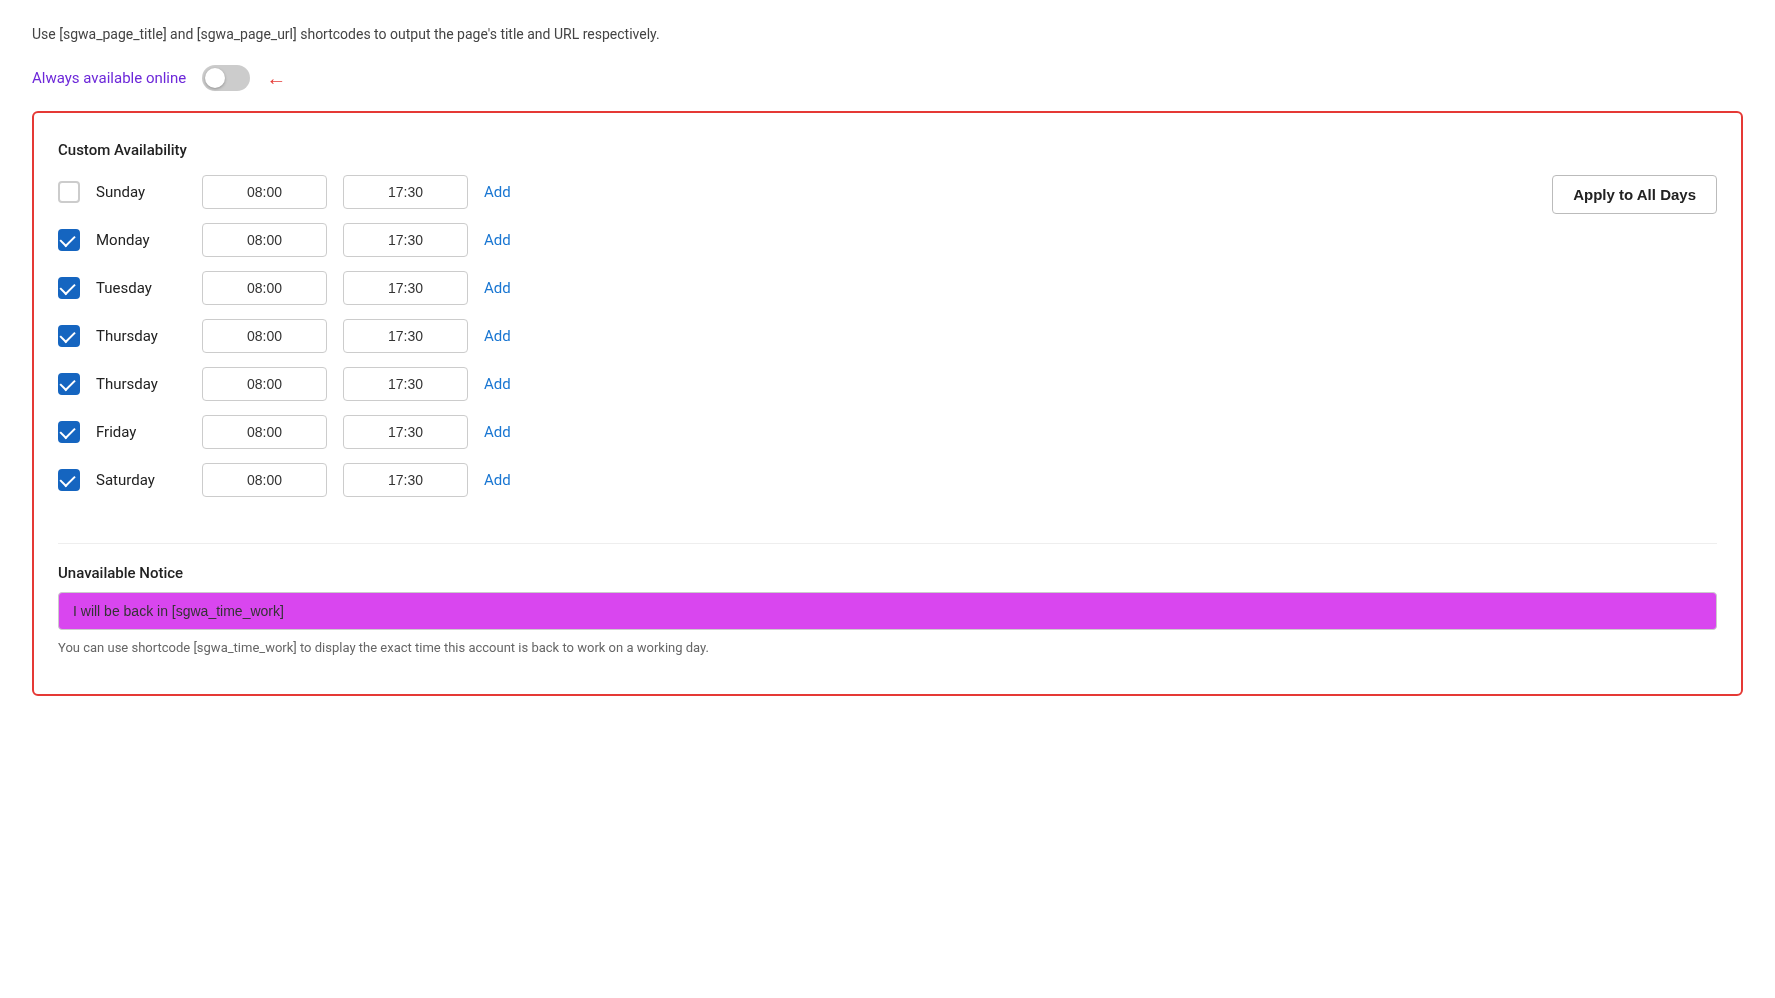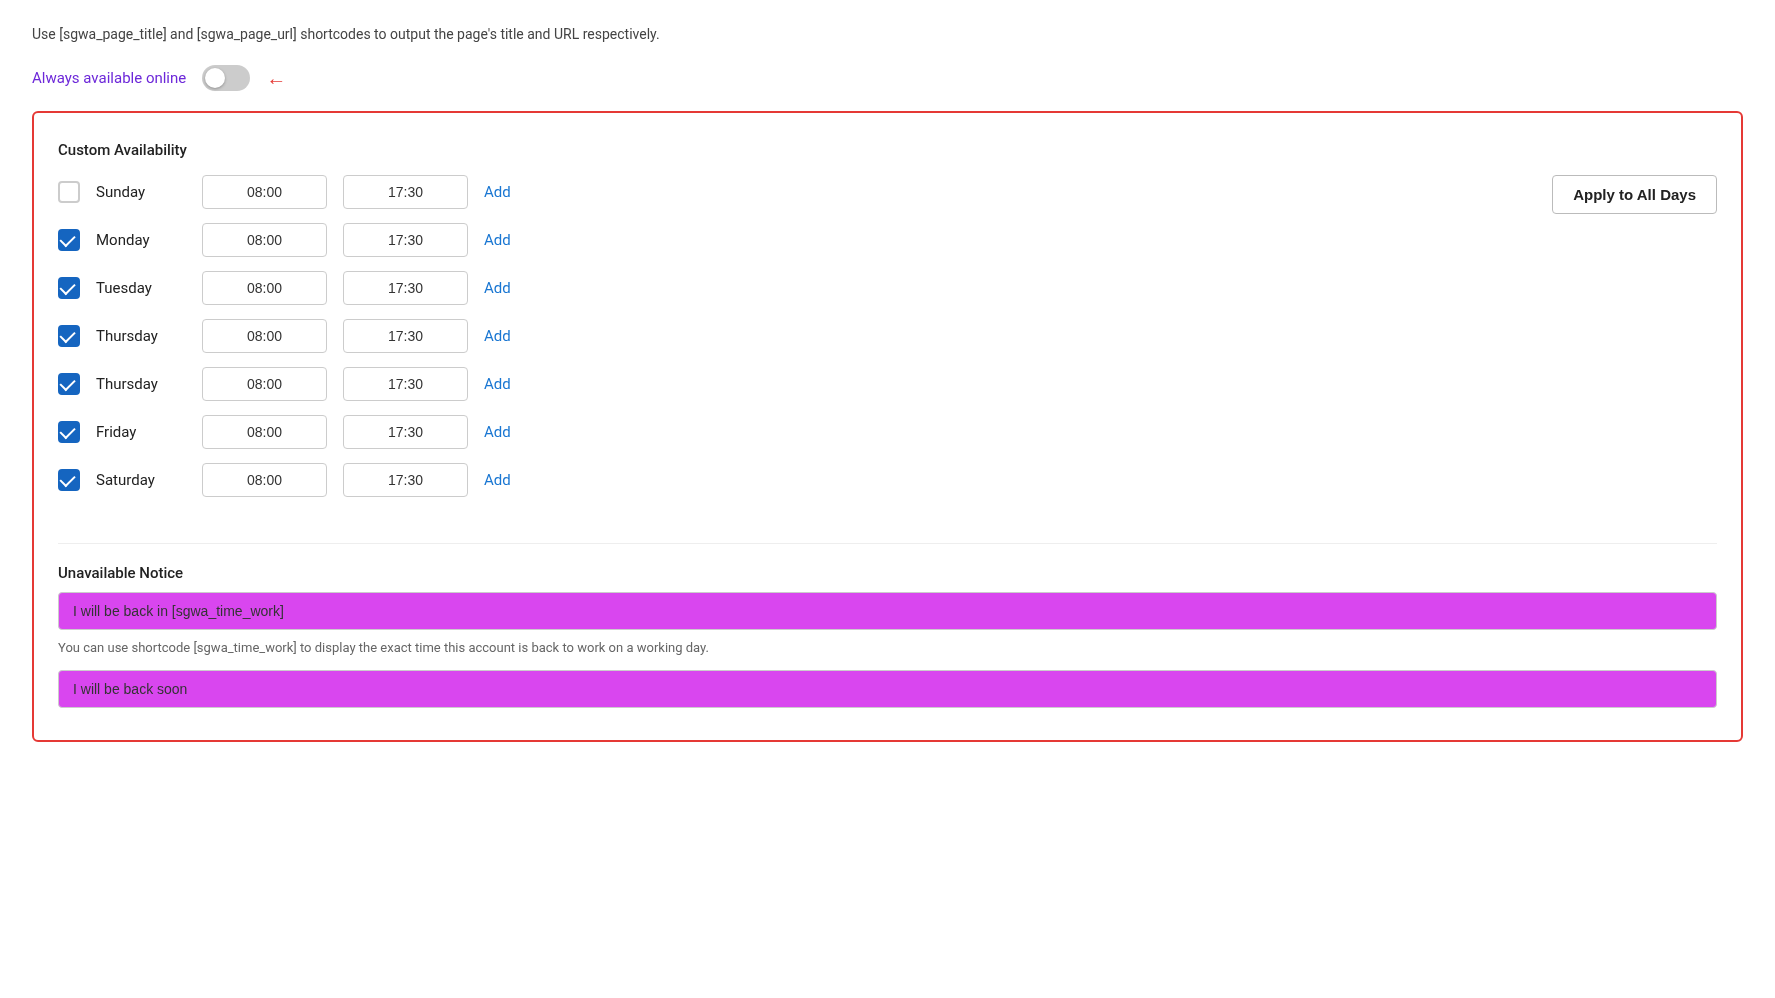--- a/index.html
+++ b/index.html
@@ -279,17 +279,16 @@
     </div>
   </div>
 
   <div class="unavailable-section">
     <div class="unavailable-label">Unavailable Notice</div>
 
     <input class="notice-input" type="text" value="I will be back in [sgwa_time_work]" style="">
 
     <p class="helper-text">You can use shortcode [sgwa_time_work] to display the exact time this account is back to work on a working day.</p>
 
-    <input class="notice-input" type="text" value="I will be back soon" style="">
 
   </div>
 
 </div>
 
 </body></html>

